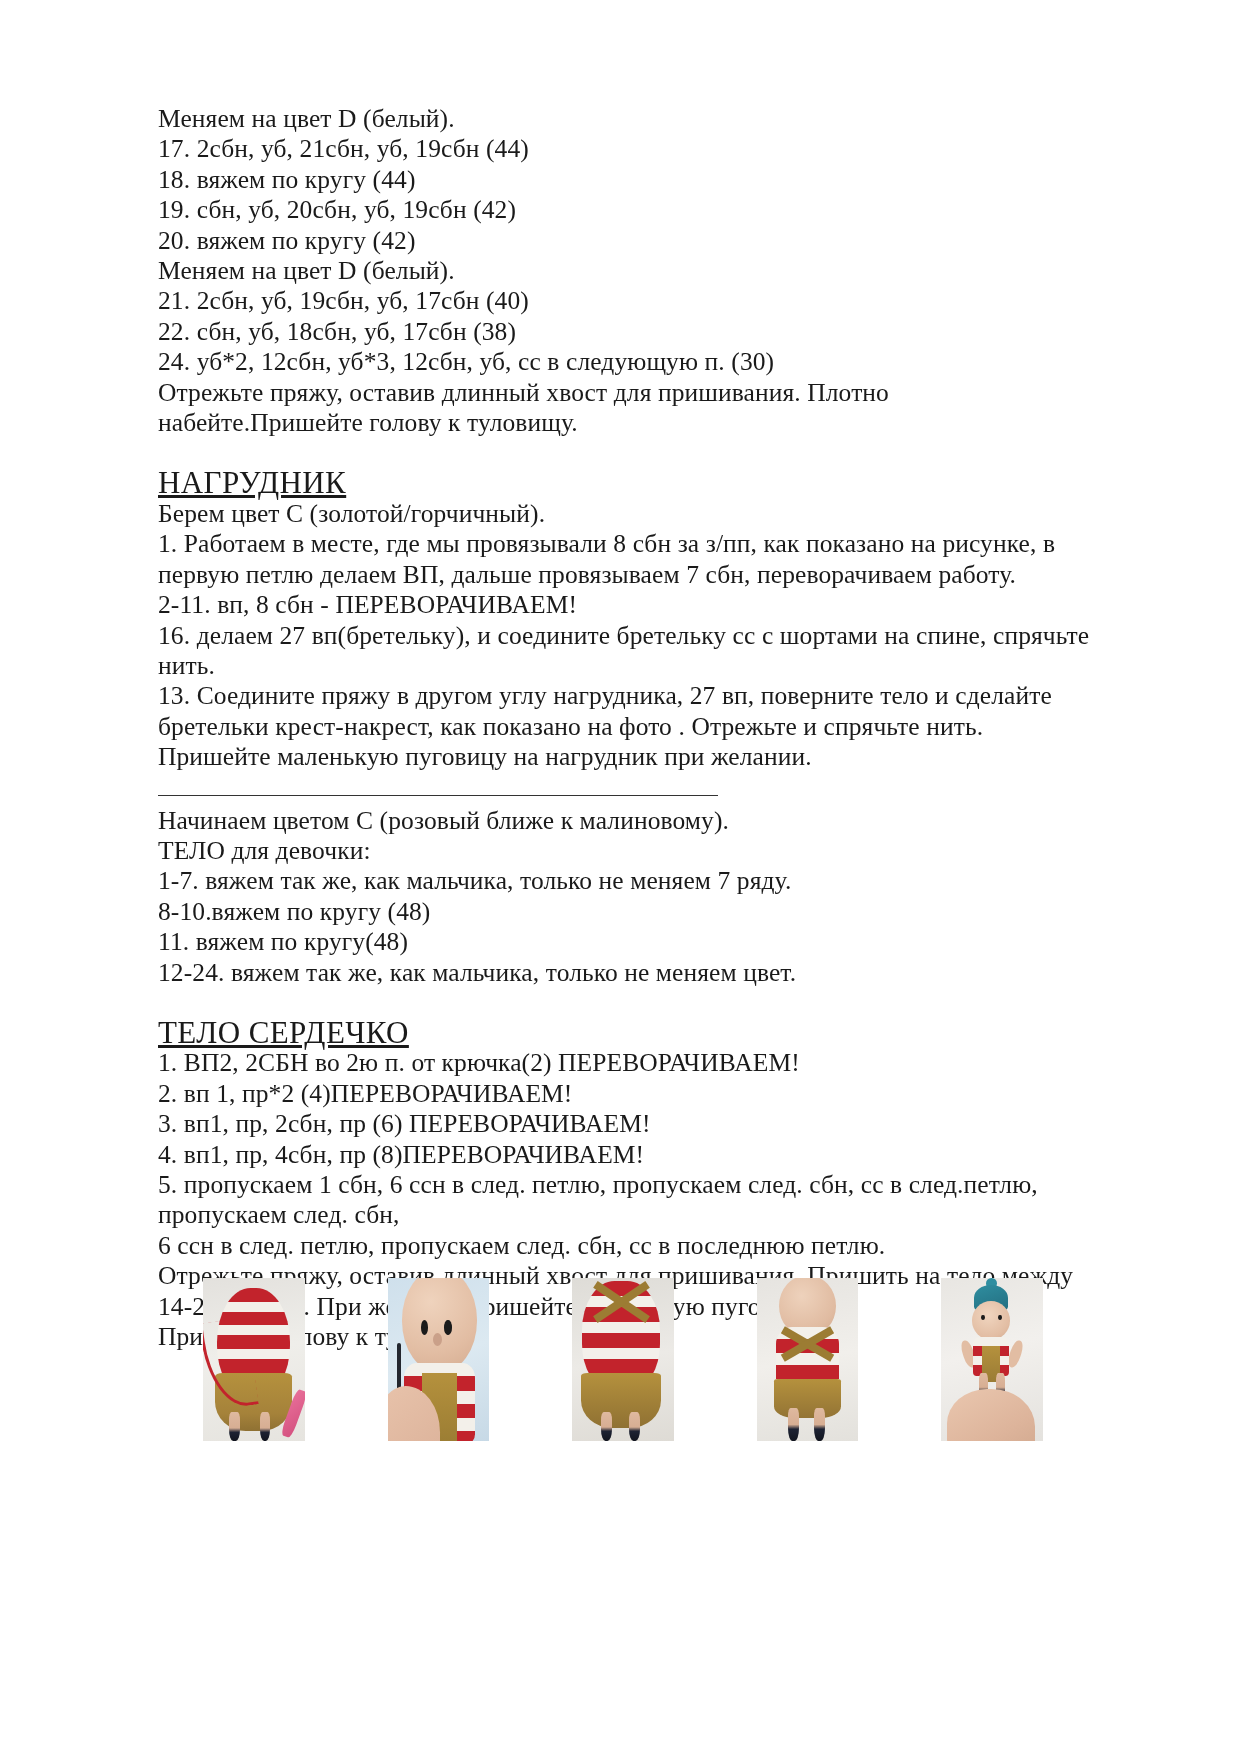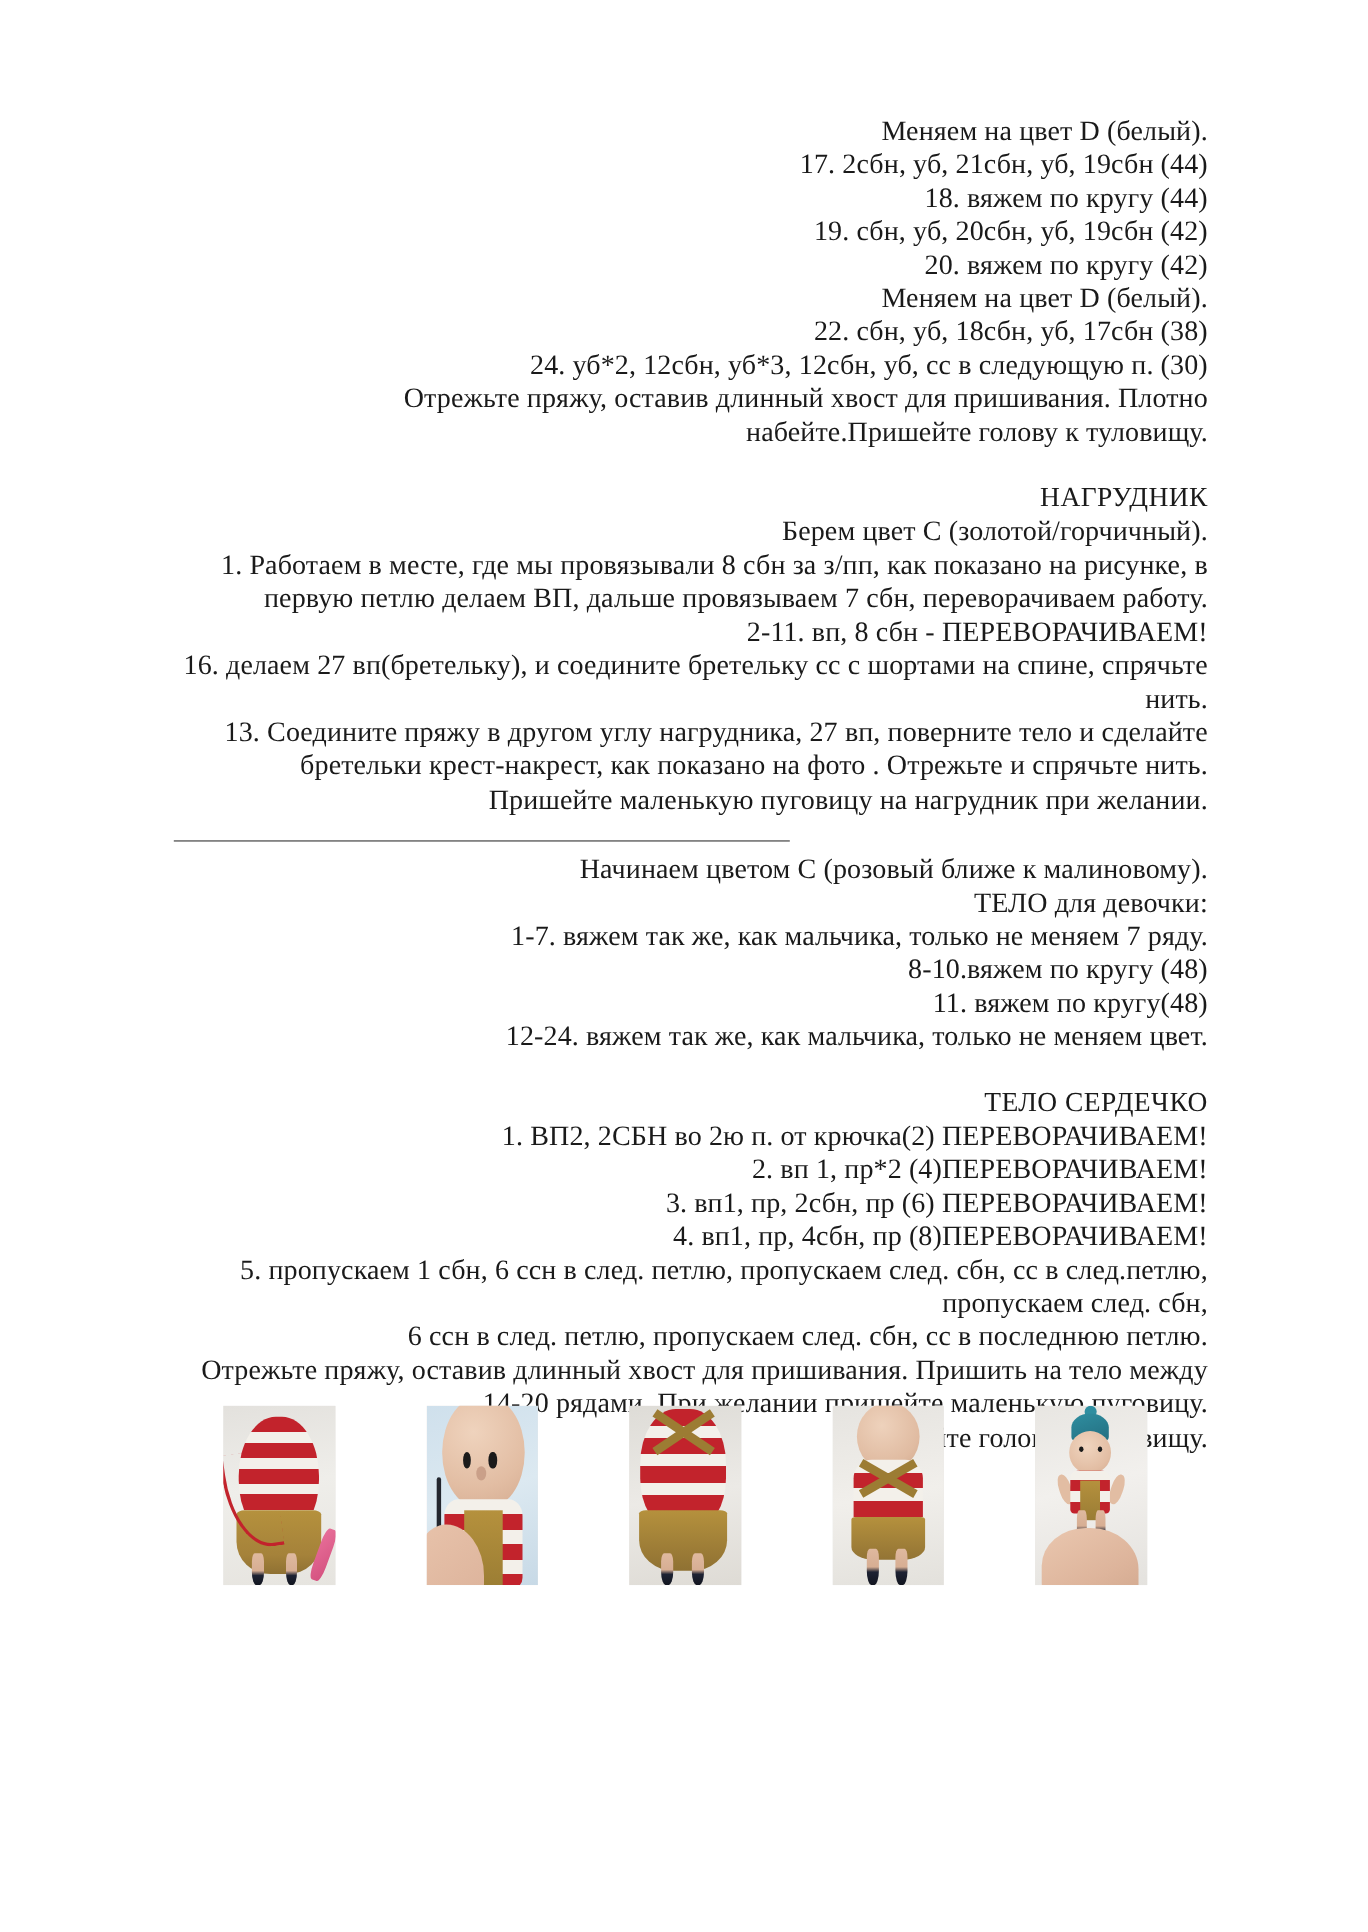--- a/index.html
+++ b/index.html
@@ -17,38 +17,38 @@
     height: 1756px;
     background: #ffffff;
     box-sizing: border-box;
     overflow: hidden;
   }
   .content {
     position: absolute;
     left: 158px;
     top: 104px;
     width: 940px;
-    text-align: right;
   }
   .line {
     font-size: 25.5px;
     line-height: 30.4px;
     white-space: pre-wrap;
     letter-spacing: 0.1px;
   }
   .para {
     font-size: 25.5px;
     line-height: 30.4px;
     white-space: pre-wrap;
     letter-spacing: 0.1px;
   }
   .heading {
-    font-size: 25px;
+    font-size: 31px;
     line-height: 30.4px;
     letter-spacing: 0.4px;
+    text-decoration: underline;
   }
   .spacer {
     height: 30px;
   }
   .spacer-small {
     height: 14px;
   }
   .hr-block {
     padding-top: 8px;
     padding-bottom: 10px;
@@ -273,20 +273,21 @@
 
   <div class="content">
 
     <section>
       <div class="line">Меняем на цвет D (белый).</div>
       <div class="line">17. 2сбн, уб, 21сбн, уб, 19сбн (44)</div>
       <div class="line">18. вяжем по кругу (44)</div>
       <div class="line">19. сбн, уб, 20сбн, уб, 19сбн (42)</div>
       <div class="line">20. вяжем по кругу (42)</div>
       <div class="line">Меняем на цвет D (белый).</div>
+      <div class="line">21. 2сбн, уб, 19сбн, уб, 17сбн (40)</div>
       <div class="line">22. сбн, уб, 18сбн, уб, 17сбн (38)</div>
       <div class="line">24. уб*2, 12сбн, уб*3, 12сбн, уб, сс в следующую п. (30)</div>
       <div class="para">Отрежьте пряжу, оставив длинный хвост для пришивания. Плотно набейте.Пришейте голову к туловищу.</div>
     </section>
 
     <div class="spacer"></div>
 
     <section>
       <div class="heading">НАГРУДНИК</div>
       <div class="line">Берем цвет С (золотой/горчичный).</div>

